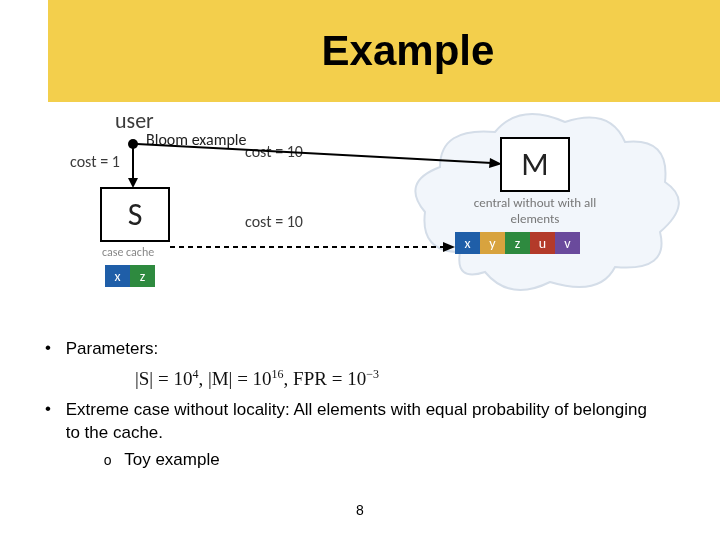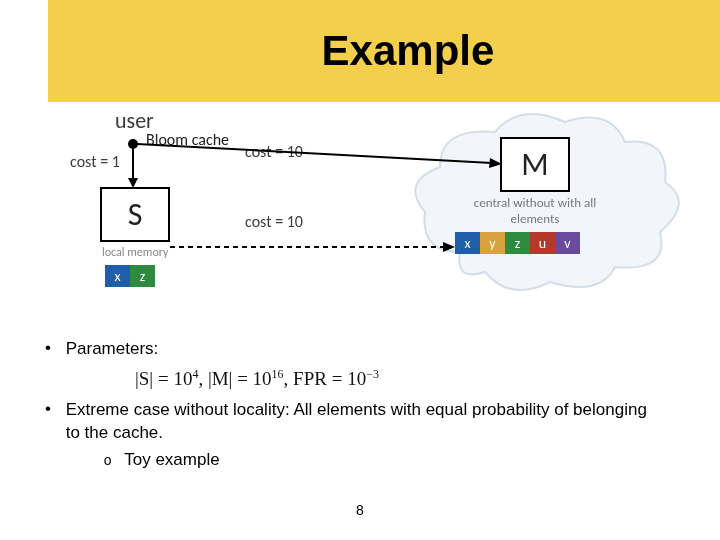--- a/index.html
+++ b/index.html
@@ -50,21 +50,21 @@
 </div>
 
 <div class="diagram">
 
   <svg class="cloud" width="290" height="210">
     <path d="M60 150 Q20 150 25 110 Q0 80 40 65 Q40 25 95 30 Q120 0 165 20 Q210 5 225 40 Q270 35 265 80 Q295 100 260 130 Q270 170 215 165 Q200 195 150 180 Q110 200 85 170 Q55 180 60 150 Z" fill="#f2f6fb" stroke="#d4dde8" stroke-width="2"></path>
   </svg>
 
   <div class="user-label">user</div>
   <div class="user-dot"></div>
-  <div class="bloom-label">Bloom cache</div>
+  <div class="bloom-label">Bloom example</div>
 
   <div class="cost1">cost = 1</div>
   <div class="cost10a">cost = 10</div>
   <div class="cost10b">cost = 10</div>
 
   <svg class="arrow-down" width="20" height="42">
     <line x1="6" y1="0" x2="6" y2="30" stroke="#000" stroke-width="2"></line>
     <polygon points="6,40 1,30 11,30" fill="#000"></polygon>
   </svg>
 
@@ -74,21 +74,21 @@
   </svg>
 
   <svg class="arrow-dash" width="290" height="20">
     <line x1="0" y1="10" x2="275" y2="10" stroke="#000" stroke-width="2" stroke-dasharray="5,4"></line>
     <polygon points="285,10 273,5 273,15" fill="#000"></polygon>
   </svg>
 
   <div class="s-box">
     <span>S</span>
   </div>
-  <div class="local-cache">local memory</div>
+  <div class="local-cache">case cache</div>
 
   <div class="m-box">
     <span>M</span>
   </div>
   <div class="central-mem">central without with all elements</div>
 
   <div class="xz-strip">
     <div class="cell c-x">x</div>
     <div class="cell c-z">z</div>
   </div>

